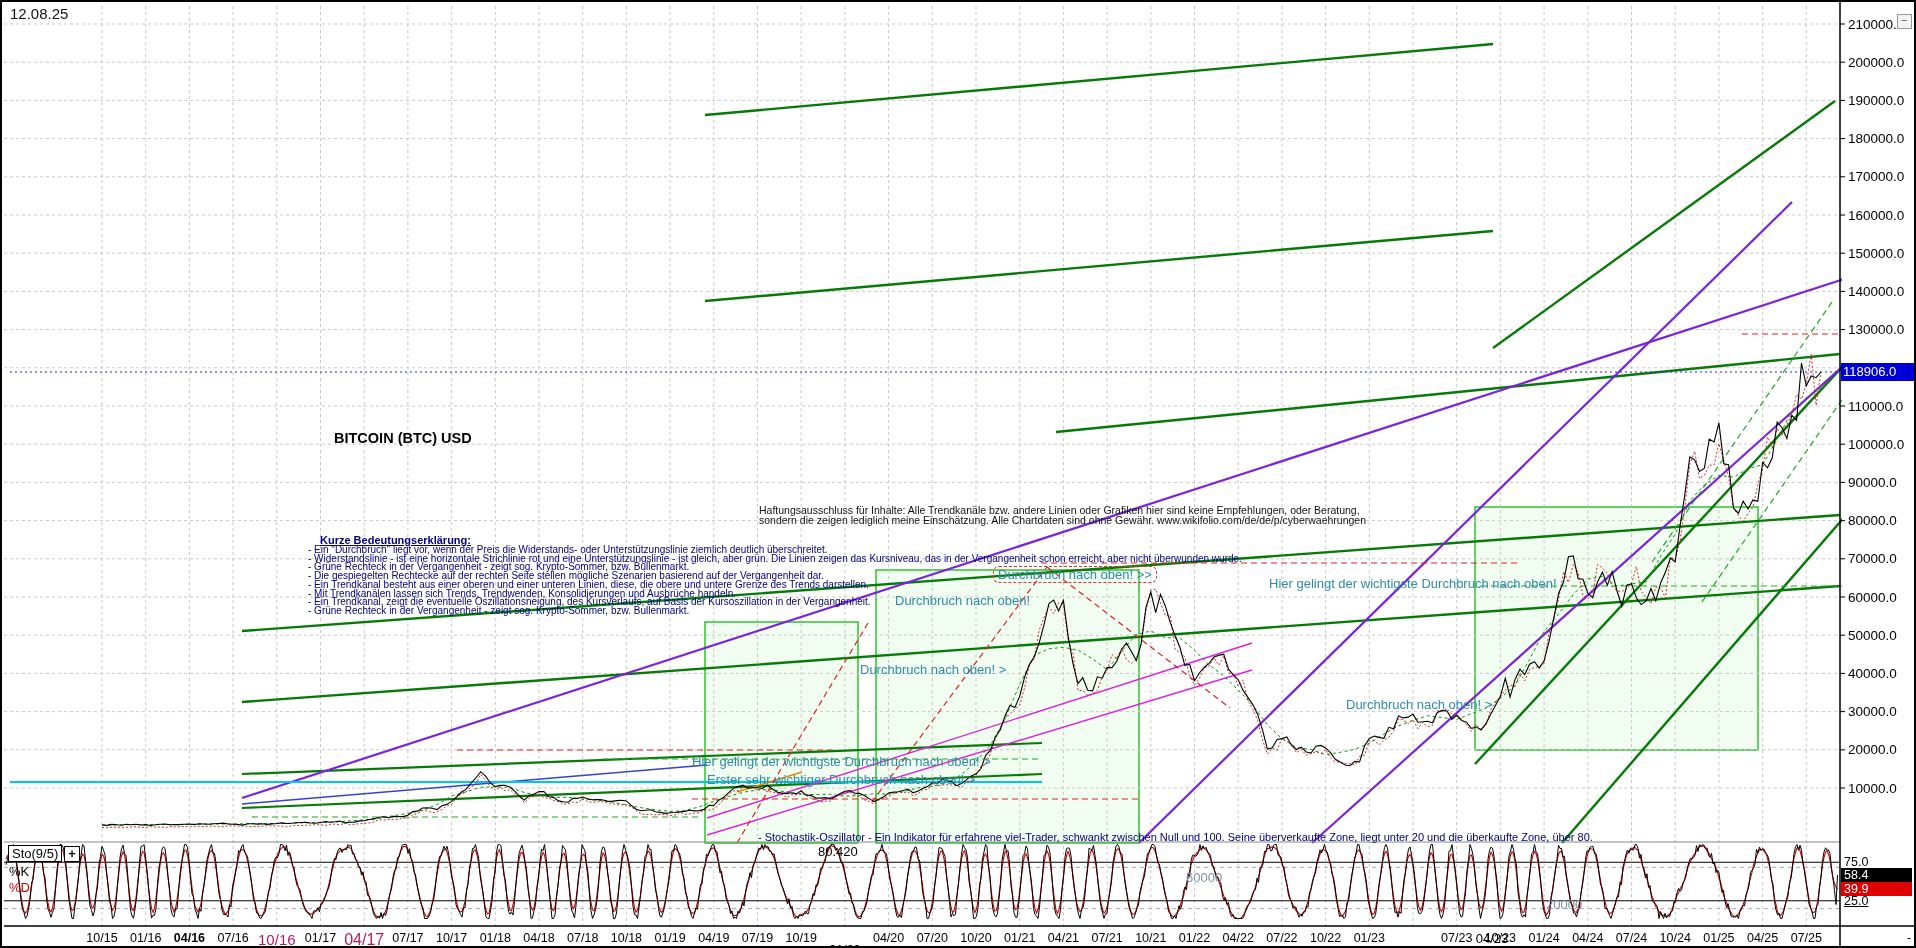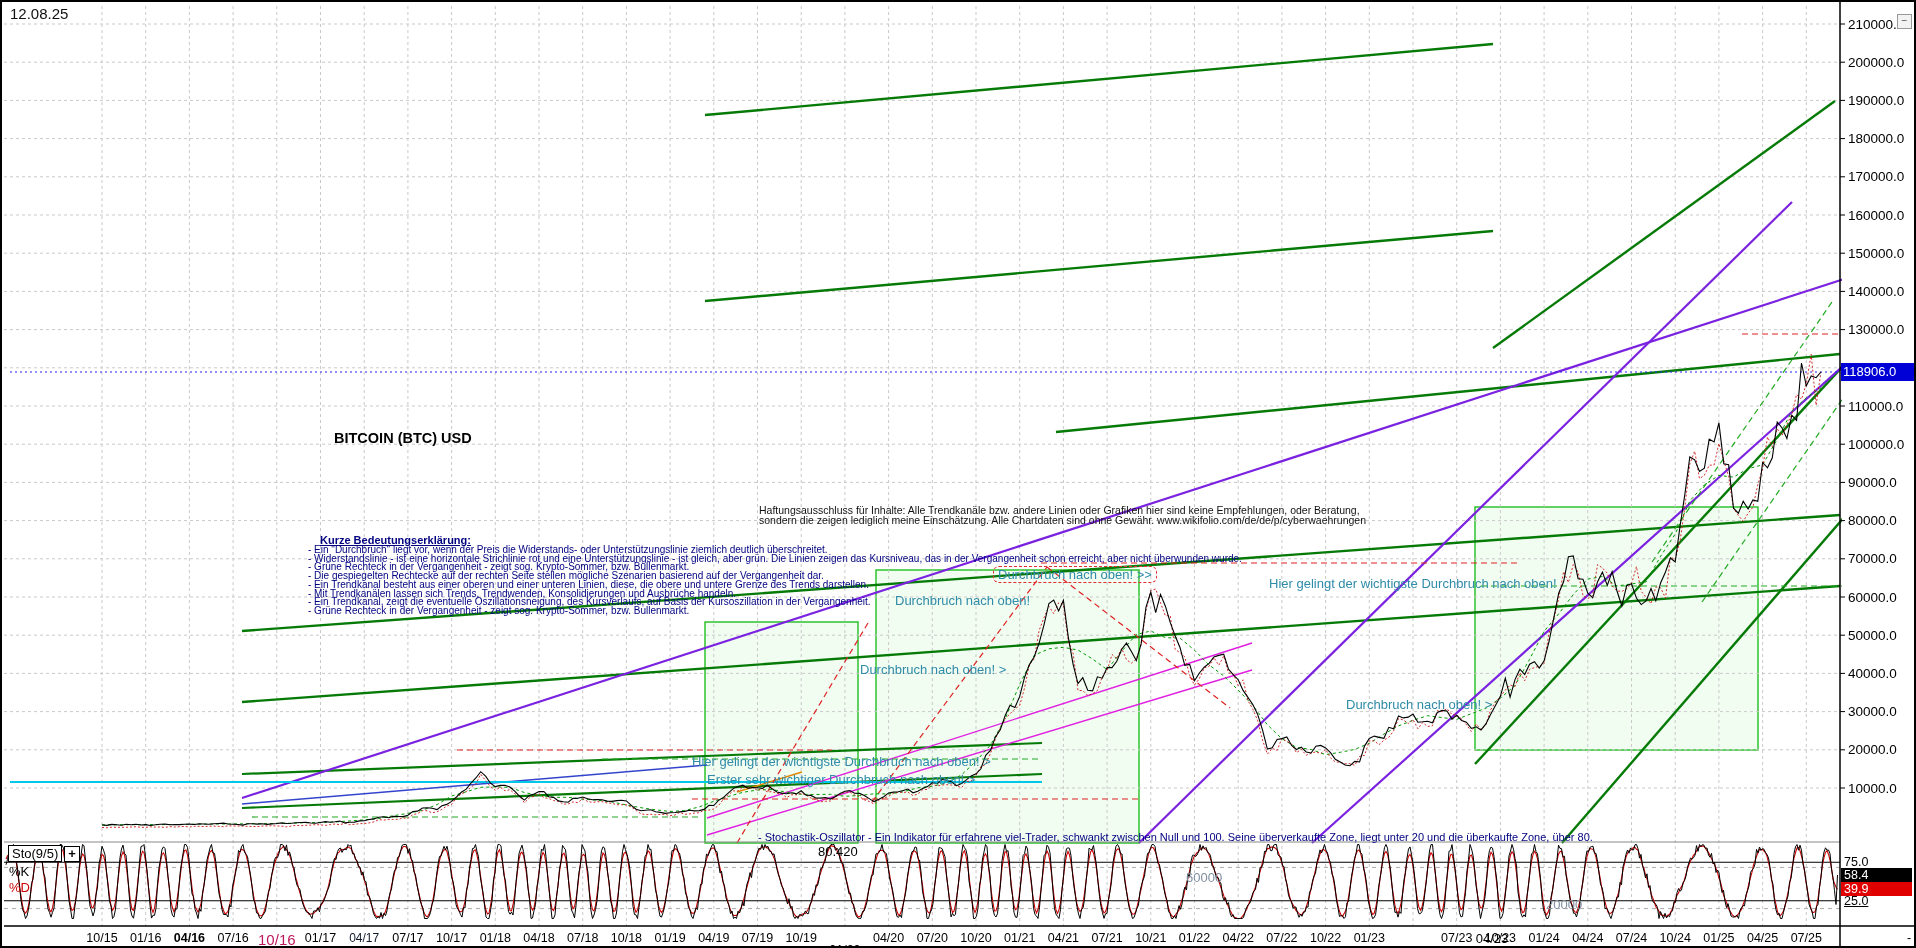--- a/index.html
+++ b/index.html
@@ -240,21 +240,21 @@
       <div class="osc-tag" style="top: 880.277px; background: rgb(224, 0, 0); color: rgb(255, 255, 255);">39.9</div>
       <div class="osc-tag" style="top: 891.75px; color: rgb(0, 0, 0); text-decoration: underline;">25.0</div>
     </div>
   <div id="x-axis">
       <div class="abs" style="top: 929px; font-size: 12.5px; color: rgb(0, 0, 0); transform: translateX(-50%); left: 100px;">10/15</div>
       <div class="abs" style="top: 929px; font-size: 12.5px; color: rgb(0, 0, 0); transform: translateX(-50%); left: 143.7px;">01/16</div>
       <div class="abs" style="top: 929px; font-size: 12.5px; color: rgb(0, 0, 0); transform: translateX(-50%); left: 187.4px; font-weight: bold;">04/16</div>
       <div class="abs" style="top: 929px; font-size: 12.5px; color: rgb(0, 0, 0); transform: translateX(-50%); left: 231.1px;">07/16</div>
       <div class="abs" style="top: 929px; font-size: 15px; color: #be185d; transform: translateX(-50%); left: 274.8px;">10/16</div>
       <div class="abs" style="top: 929px; font-size: 12.5px; color: rgb(0, 0, 0); transform: translateX(-50%); left: 318.5px;">01/17</div>
-      <div class="abs" style="top: 929px; font-size: 12px; color: #0f172a; transform: translateX(-50%); left: 362.2px;">04/17</div>
+      <div class="abs" style="top: 929px; font-size: 16px; color: #be185d; transform: translateX(-50%); left: 362.2px;">04/17</div>
       <div class="abs" style="top: 929px; font-size: 12.5px; color: rgb(0, 0, 0); transform: translateX(-50%); left: 405.9px;">07/17</div>
       <div class="abs" style="top: 929px; font-size: 12.5px; color: rgb(0, 0, 0); transform: translateX(-50%); left: 449.6px;">10/17</div>
       <div class="abs" style="top: 929px; font-size: 12.5px; color: rgb(0, 0, 0); transform: translateX(-50%); left: 493.3px;">01/18</div>
       <div class="abs" style="top: 929px; font-size: 12.5px; color: rgb(0, 0, 0); transform: translateX(-50%); left: 537px;">04/18</div>
       <div class="abs" style="top: 929px; font-size: 12.5px; color: rgb(0, 0, 0); transform: translateX(-50%); left: 580.7px;">07/18</div>
       <div class="abs" style="top: 929px; font-size: 12.5px; color: rgb(0, 0, 0); transform: translateX(-50%); left: 624.4px;">10/18</div>
       <div class="abs" style="top: 929px; font-size: 12.5px; color: rgb(0, 0, 0); transform: translateX(-50%); left: 668.1px;">01/19</div>
       <div class="abs" style="top: 929px; font-size: 12.5px; color: rgb(0, 0, 0); transform: translateX(-50%); left: 711.8px;">04/19</div>
       <div class="abs" style="top: 929px; font-size: 12.5px; color: rgb(0, 0, 0); transform: translateX(-50%); left: 755.5px;">07/19</div>
       <div class="abs" style="top: 929px; font-size: 12.5px; color: rgb(0, 0, 0); transform: translateX(-50%); left: 799.2px;">10/19</div>

